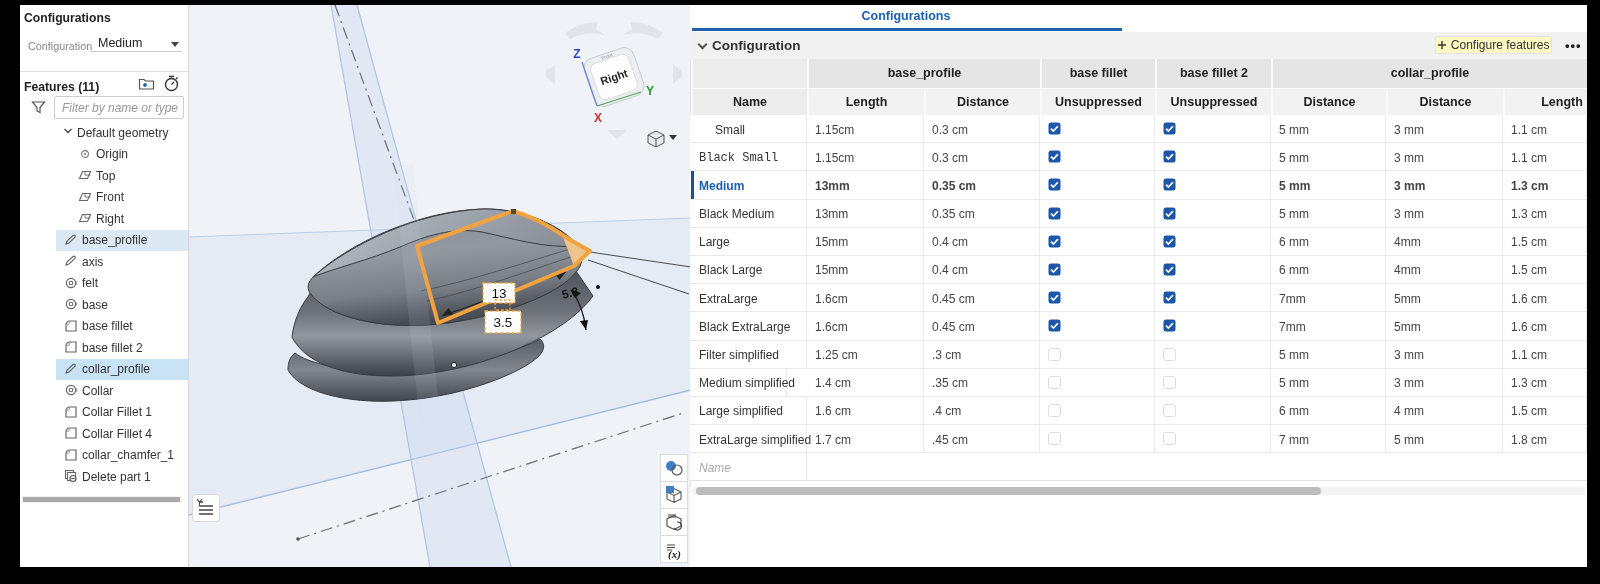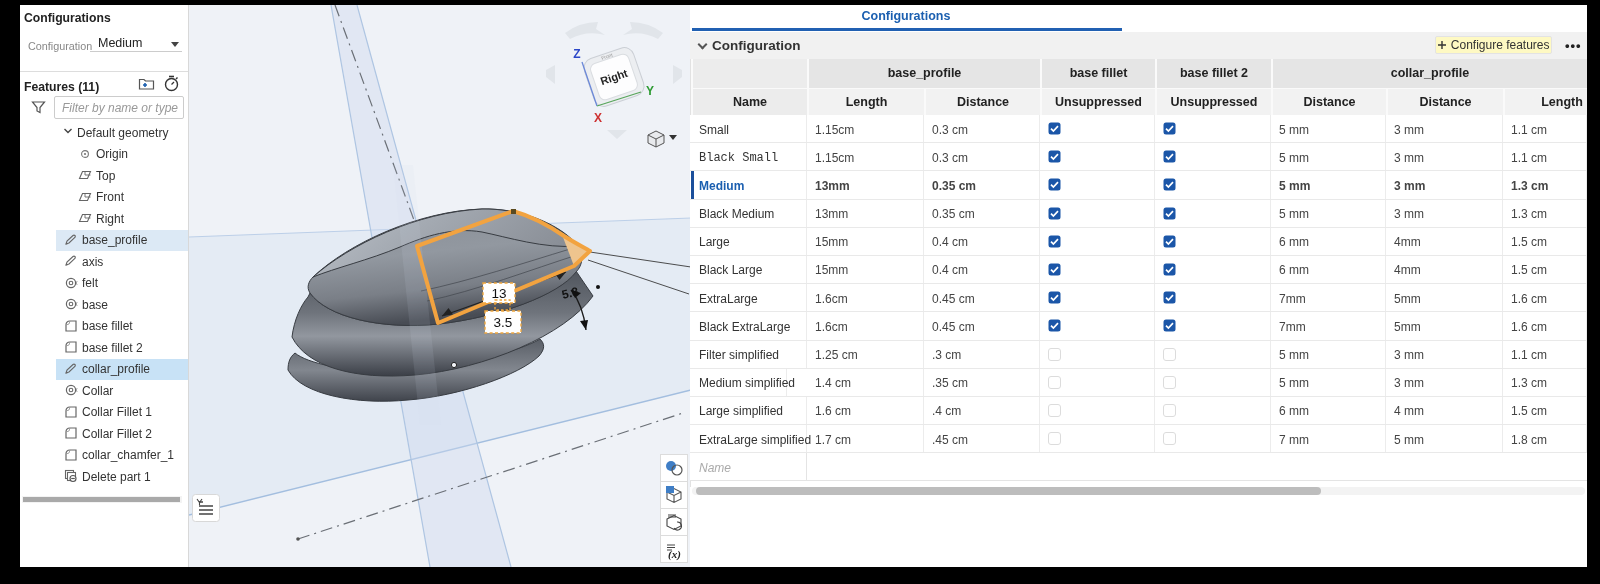--- a/index.html
+++ b/index.html
@@ -177,21 +177,21 @@
             <path d="M2 12 L2 6 Q2 2 6 2 L12 2 L12 12 Z" fill="none" stroke="#666" stroke-width="1.2"></path>
             <path d="M2 6 Q6 6 6 2" fill="none" stroke="#999" stroke-width="0.9"></path>
           </svg>
           <span class="txt" style="left:26px">Collar Fillet 1</span>
         </div>
 <div class="trow">
           <svg style="left:8px" width="14" height="14" viewBox="0 0 14 14">
             <path d="M2 12 L2 6 Q2 2 6 2 L12 2 L12 12 Z" fill="none" stroke="#666" stroke-width="1.2"></path>
             <path d="M2 6 Q6 6 6 2" fill="none" stroke="#999" stroke-width="0.9"></path>
           </svg>
-          <span class="txt" style="left:26px">Collar Fillet 2</span>
+          <span class="txt" style="left:26px">Collar Fillet 4</span>
         </div>
 <div class="trow">
           <svg style="left:8px" width="14" height="14" viewBox="0 0 14 14">
             <path d="M2 12 L2 6 Q2 2 6 2 L12 2 L12 12 Z" fill="none" stroke="#666" stroke-width="1.2"></path>
             <path d="M2 6 Q6 6 6 2" fill="none" stroke="#999" stroke-width="0.9"></path>
           </svg>
           <span class="txt" style="left:26px">collar_chamfer_1</span>
         </div>
 <div class="trow">
           <svg style="left:8px" width="14" height="14" viewBox="0 0 14 14">
@@ -396,21 +396,21 @@
         </div>
 <div class="shdr" style="left:696px;width:117px;">
           <span>Distance</span>
         </div>
 <div class="shdr" style="left:813px;width:84px;">
           <span style="padding-left:32px">Length</span>
         </div>
 <div id="drows">
 <div class="drow">
             <div class="cell" style="left:1px;width:116px">
-              <span style="color:#333;">Small</span>
+              <span style="color:#333;margin-left:16px;">Small</span>
             </div>
             <div class="cell" style="left:117px;width:117px">
               <span style="">1.15cm</span>
             </div>
             <div class="cell" style="left:234px;width:116px">
               <span style="">0.3 cm</span>
             </div>
             <div class="cell ckc" style="left:350px;width:115px">
               <svg width="13" height="13" viewBox="0 0 13 13">
                 <rect x="0.5" y="0.5" width="12" height="12" rx="2.5" fill="#1b56a8"></rect>

